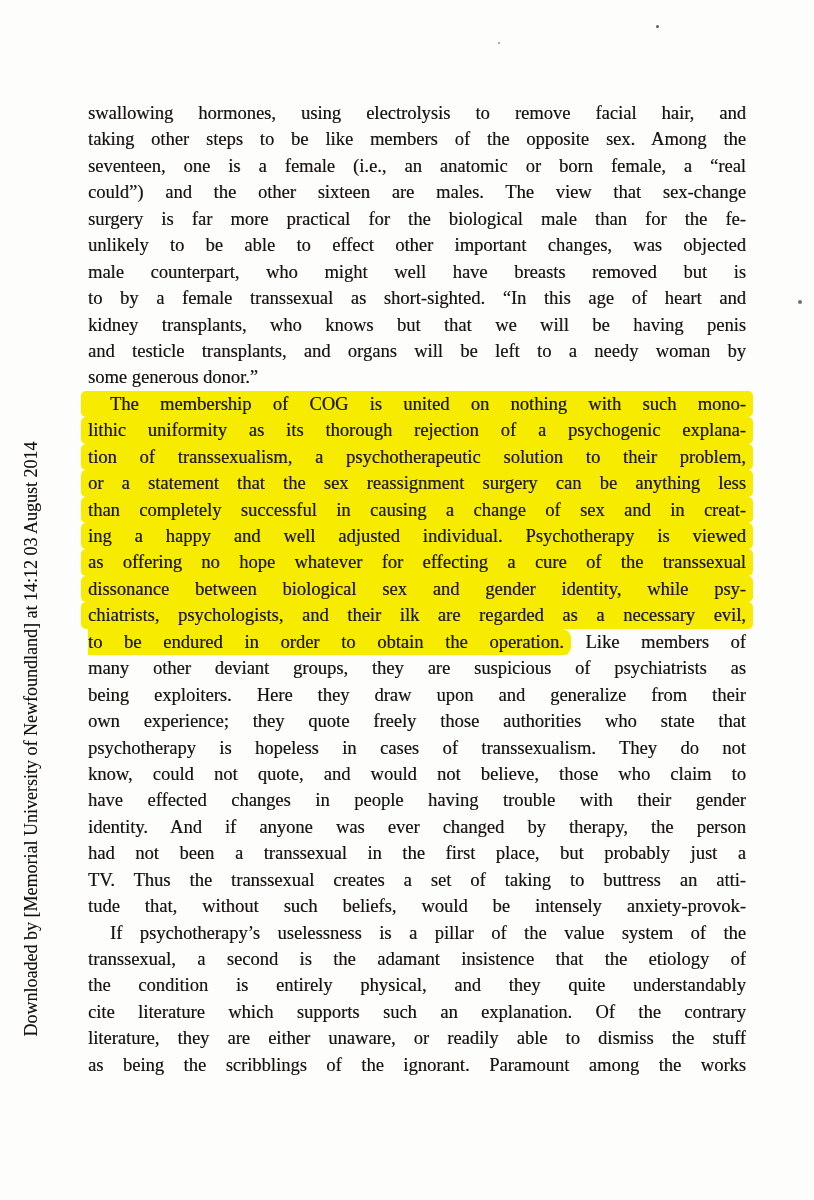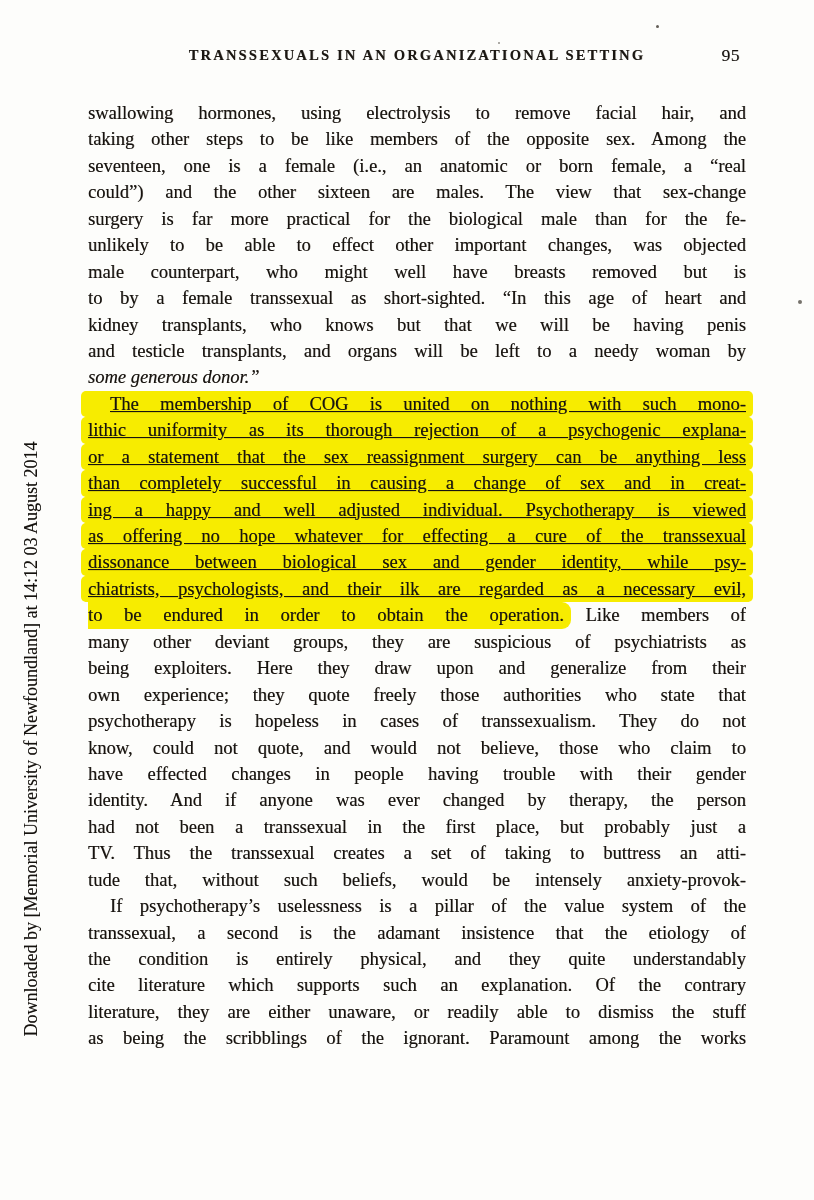--- a/index.html
+++ b/index.html
@@ -49,31 +49,30 @@
     text-shadow: 0.4px 0.25px 0 rgba(25,18,10,0.5);
   }
   .line {
     height: 26.45px;
     overflow: hidden;
     text-align: justify;
     white-space: normal;
   }
   .line.just { text-align-last: justify; }
   .line.just::after { content: ""; display: inline-block; width: 100%; height: 0; }
-  .line.nojust { text-align: left; font-style: italic; }
+  .line.nojust { text-align: left; }
   .line.ind { text-indent: 22px; }
 
   
   .line.hlrow {
     margin-left: -7px; margin-right: -7px;
     border-left: 7px solid var(--hl);
     border-right: 7px solid var(--hl);
     background: var(--hl);
     border-radius: 5px;
-    text-decoration: underline;
   }
   
   .hlseg {
     background: var(--hl);
     padding: 3px 7px 4px 9px;
     margin-left: -9px; margin-right: -7px;
     border-radius: 2px 9px 9px 2px;
   }
 
   
@@ -94,41 +93,38 @@
   .speck-1 { left: 656px; top: 25px; width: 3px; height: 3px; }
   .speck-2 { left: 498px; top: 42px; width: 2px; height: 2px; opacity: 0.55; }
   .speck-3 { left: 798px; top: 300px; width: 4px; height: 4px; opacity: 0.7; }
   .speck-4 { left: 268px; top: 113px; width: 2px; height: 2px; opacity: 0.5; }
 </style>
 </head>
 <body>
 
 <div class="page">
 
-  <div class="header">
-    <span class="header-title">TRANSSEXUALS IN AN ORGANIZATIONAL SETTING</span>
-    <span class="page-number">95</span>
-  </div>
 
   <div class="watermark">Downloaded by [Memorial University of Newfoundland] at 14:12 03 August 2014</div>
 
   <div class="body-text">
       <div class="line just"><span>swallowing hormones, using electrolysis to remove facial hair, and</span></div>
       <div class="line just"><span>taking other steps to be like members of the opposite sex. Among the</span></div>
       <div class="line just"><span>seventeen, one is a female (i.e., an anatomic or born female, a “real</span></div>
       <div class="line just"><span>could”) and the other sixteen are males. The view that sex-change</span></div>
       <div class="line just"><span>surgery is far more practical for the biological male than for the fe-</span></div>
       <div class="line just"><span>unlikely to be able to effect other important changes, was objected</span></div>
       <div class="line just"><span>male counterpart, who might well have breasts removed but is</span></div>
       <div class="line just"><span>to by a female transsexual as short-sighted. “In this age of heart and</span></div>
       <div class="line just"><span>kidney transplants, who knows but that we will be having penis</span></div>
       <div class="line just"><span>and testicle transplants, and organs will be left to a needy woman by</span></div>
       <div class="line nojust"><span>some generous donor.”</span></div>
       <div class="line just ind hlrow"><span>The membership of COG is united on nothing with such mono-</span></div>
       <div class="line just hlrow"><span>lithic uniformity as its thorough rejection of a psychogenic explana-</span></div>
+      <div class="line just hlrow"><span>tion of transsexualism, a psychotherapeutic solution to their problem,</span></div>
       <div class="line just hlrow"><span>or a statement that the sex reassignment surgery can be anything less</span></div>
       <div class="line just hlrow"><span>than completely successful in causing a change of sex and in creat-</span></div>
       <div class="line just hlrow"><span>ing a happy and well adjusted individual. Psychotherapy is viewed</span></div>
       <div class="line just hlrow"><span>as offering no hope whatever for effecting a cure of the transsexual</span></div>
       <div class="line just hlrow"><span>dissonance between biological sex and gender identity, while psy-</span></div>
       <div class="line just hlrow"><span>chiatrists, psychologists, and their ilk are regarded as a necessary evil,</span></div>
       <div class="line just"><span class="hlseg">to be endured in order to obtain the operation.</span><span> Like members of</span></div>
       <div class="line just"><span>many other deviant groups, they are suspicious of psychiatrists as</span></div>
       <div class="line just"><span>being exploiters. Here they draw upon and generalize from their</span></div>
       <div class="line just"><span>own experience; they quote freely those authorities who state that</span></div>

